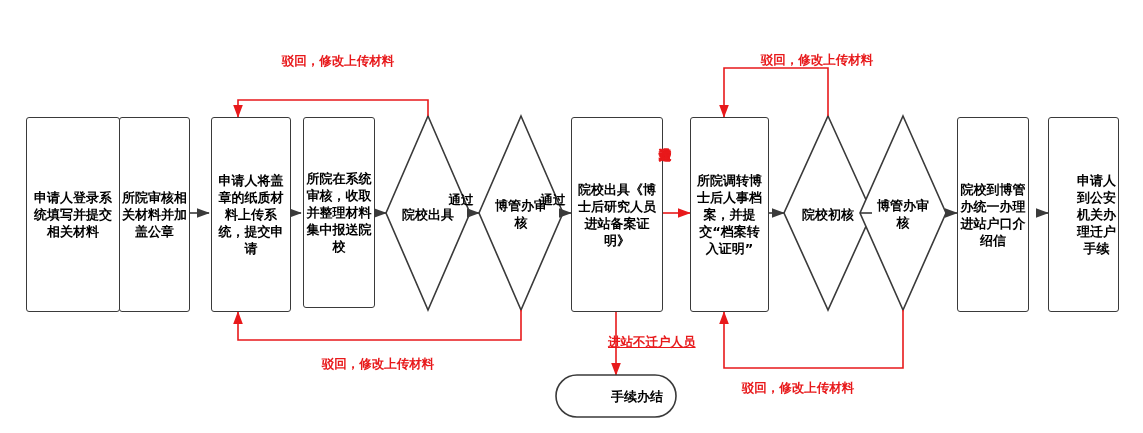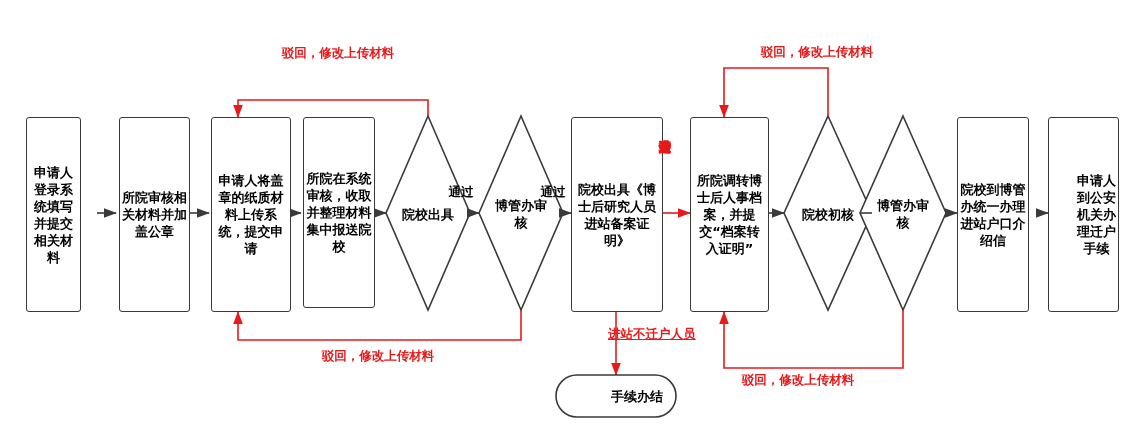--- a/index.html
+++ b/index.html
@@ -54,20 +54,21 @@
     border: none;
   }
   .edge-label {
     position: absolute;
     font-size: 12.5px;
     line-height: 16px;
     font-weight: bold;
     text-align: center;
     color: #000000;
     white-space: pre;
+    margin-top: 8px;
   }
   .edge-label.red {
     color: #e8191b;
   }
   .edge-label.vert {
     writing-mode: vertical-rl;
     text-orientation: upright;
     white-space: normal;
     line-height: 15px;
   }
@@ -110,21 +111,21 @@
 
     <path d="M828,116 L828,68 L724,68 L724,117" fill="none" stroke="#e8191b" stroke-width="1.6" marker-end="url(#arrowRed)"></path>
 
     <path d="M903,310 L903,368 L724,368 L724,312" fill="none" stroke="#e8191b" stroke-width="1.6" marker-end="url(#arrowRed)"></path>
 
     <path d="M616,312 L616,375" fill="none" stroke="#e8191b" stroke-width="1.6" marker-end="url(#arrowRed)"></path>
 
     <rect x="556" y="375" width="120" height="42" rx="21" ry="21" fill="#ffffff" stroke="#3a3a3a" stroke-width="1.6"></rect>
   </svg>
 
-  <div class="node rect" style="left:26px; top:117px; width:55px; height:195px;">
+  <div class="node rect" style="left:26px; top:117px; width:94px; height:195px;">
     <span>申请人登录系统填写并提交相关材料</span>
   </div>
 
   <div class="node rect" style="left:119px; top:117px; width:71px; height:195px;">
     <span>所院审核相关材料并加盖公章</span>
   </div>
 
   <div class="node rect" style="left:211px; top:117px; width:80px; height:195px;">
     <span>申请人将盖章的纸质材料上传系统，提交申请</span>
   </div>

